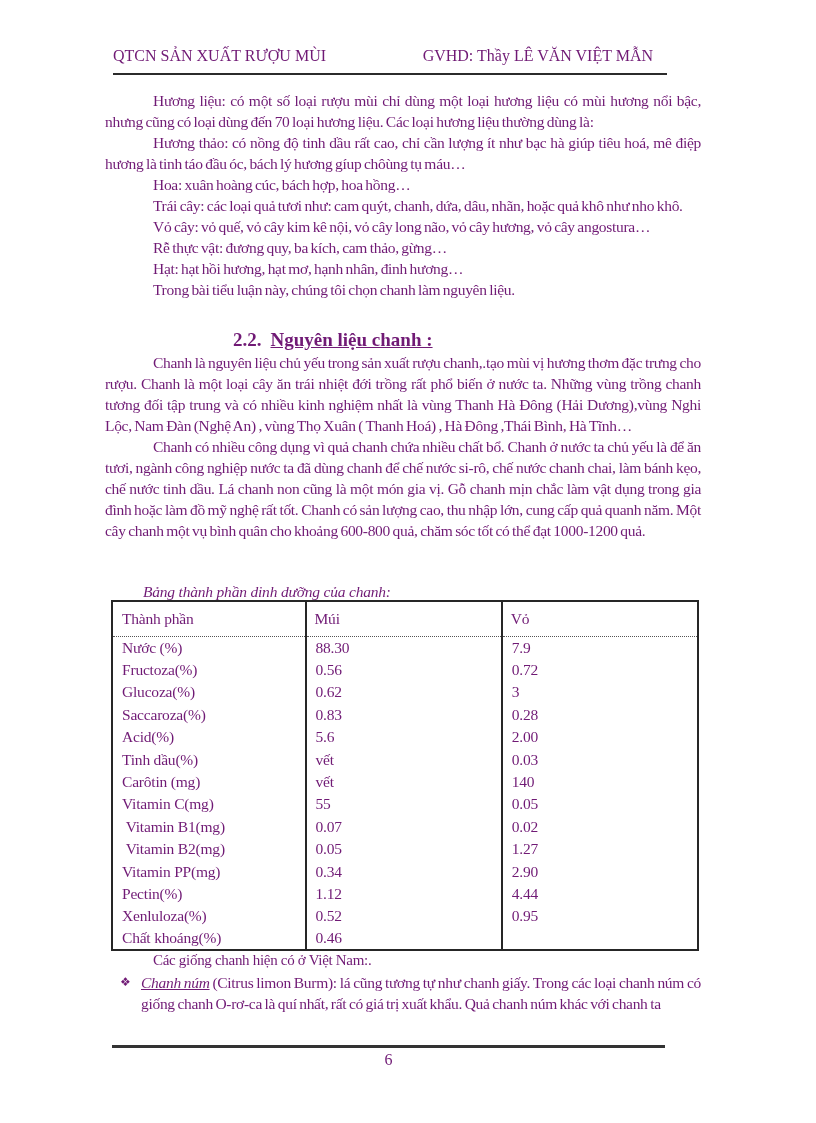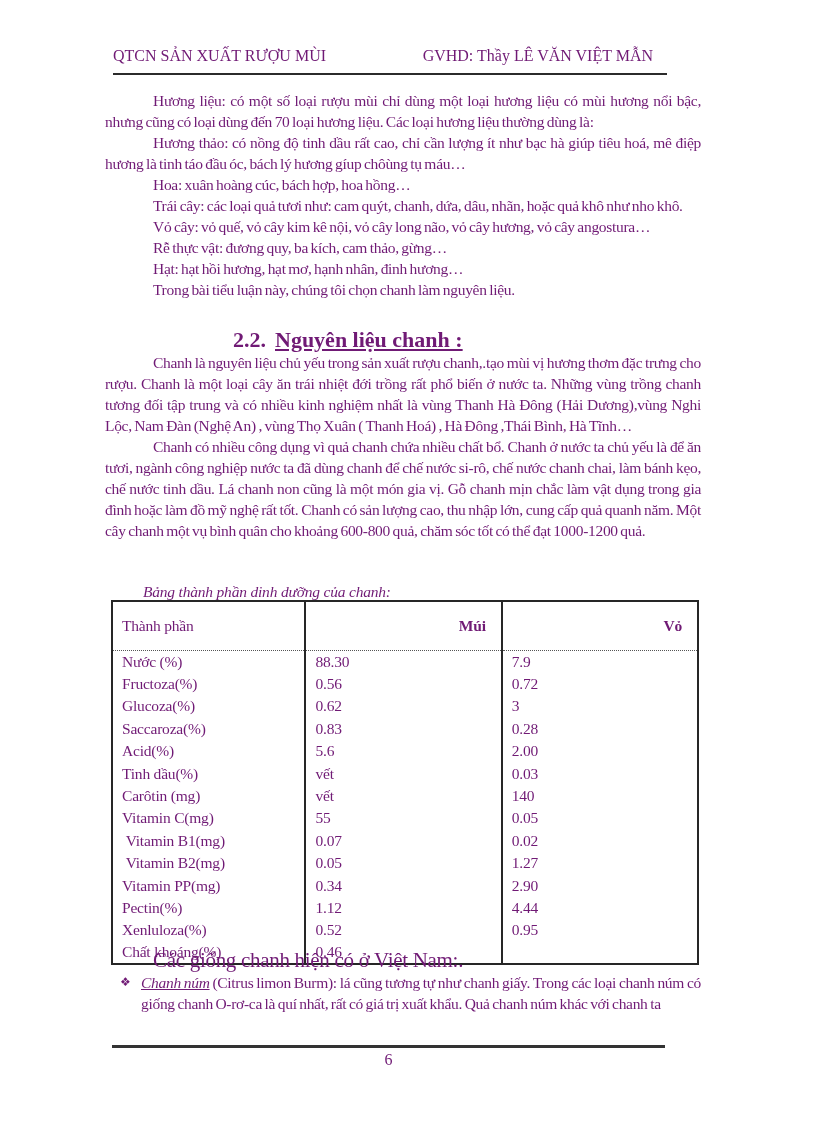--- a/index.html
+++ b/index.html
@@ -23,21 +23,21 @@
   .header .right { margin-right:14px; }
   
   .para {
     font-size:15.5px; line-height:21px;
     text-align:justify; text-indent:48px;
     letter-spacing:-0.3px; word-spacing:-1px;
   }
   #intro { position:absolute; top:90px; left:105px; width:596px; }
   #section-heading {
     position:absolute; top:329px; left:105px; width:596px;
-    font-weight:bold; font-size:22px; line-height:22px;
+    font-weight:bold; font-size:19px; line-height:22px;
   }
   #section-heading .num { margin-left:128px; }
   #section-heading .title { margin-left:9px; text-decoration:underline; }
   #section-paras { position:absolute; top:352px; left:105px; width:596px; }
   
   #table-caption {
     position:absolute; top:583px; left:143px;
     font-style:italic; font-size:15.5px; letter-spacing:-0.2px;
   }
   #table-wrap { position:absolute; top:600px; left:111px; width:588px; }
@@ -46,26 +46,26 @@
     border:2px solid #262626;
     font-size:15.5px; letter-spacing:-0.2px;
   }
   table.nutrition th, table.nutrition td {
     border-left:2px solid #262626;
     font-weight:normal; text-align:left;
     height:22.4px; padding:0 0 0 9px;
     vertical-align:middle;
   }
   table.nutrition thead th { height:24px; border-bottom:1px dotted #555; }
-  table.nutrition thead th.c { text-align:right; padding:15px;font-weight:bold; }
+  table.nutrition thead th.c { text-align:left; padding:8px; }
   table.nutrition td { white-space:pre-wrap; }
   
   #after-table { position:absolute; top:950px; left:105px; width:596px; }
   .after-intro {
-    font-size:21px; line-height:21px; text-indent:48px;
+    font-size:15px; line-height:21px; text-indent:48px;
     letter-spacing:-0.3px;
   }
   .bullet { display:flex; margin-top:1px; }
   .bullet .marker {
     width:36px; padding-left:15px;
     font-family:"DejaVu Sans", sans-serif;
     font-size:12px; line-height:21px;
   }
   .bullet .btext {
     flex:1; font-size:15.5px; line-height:21px;

